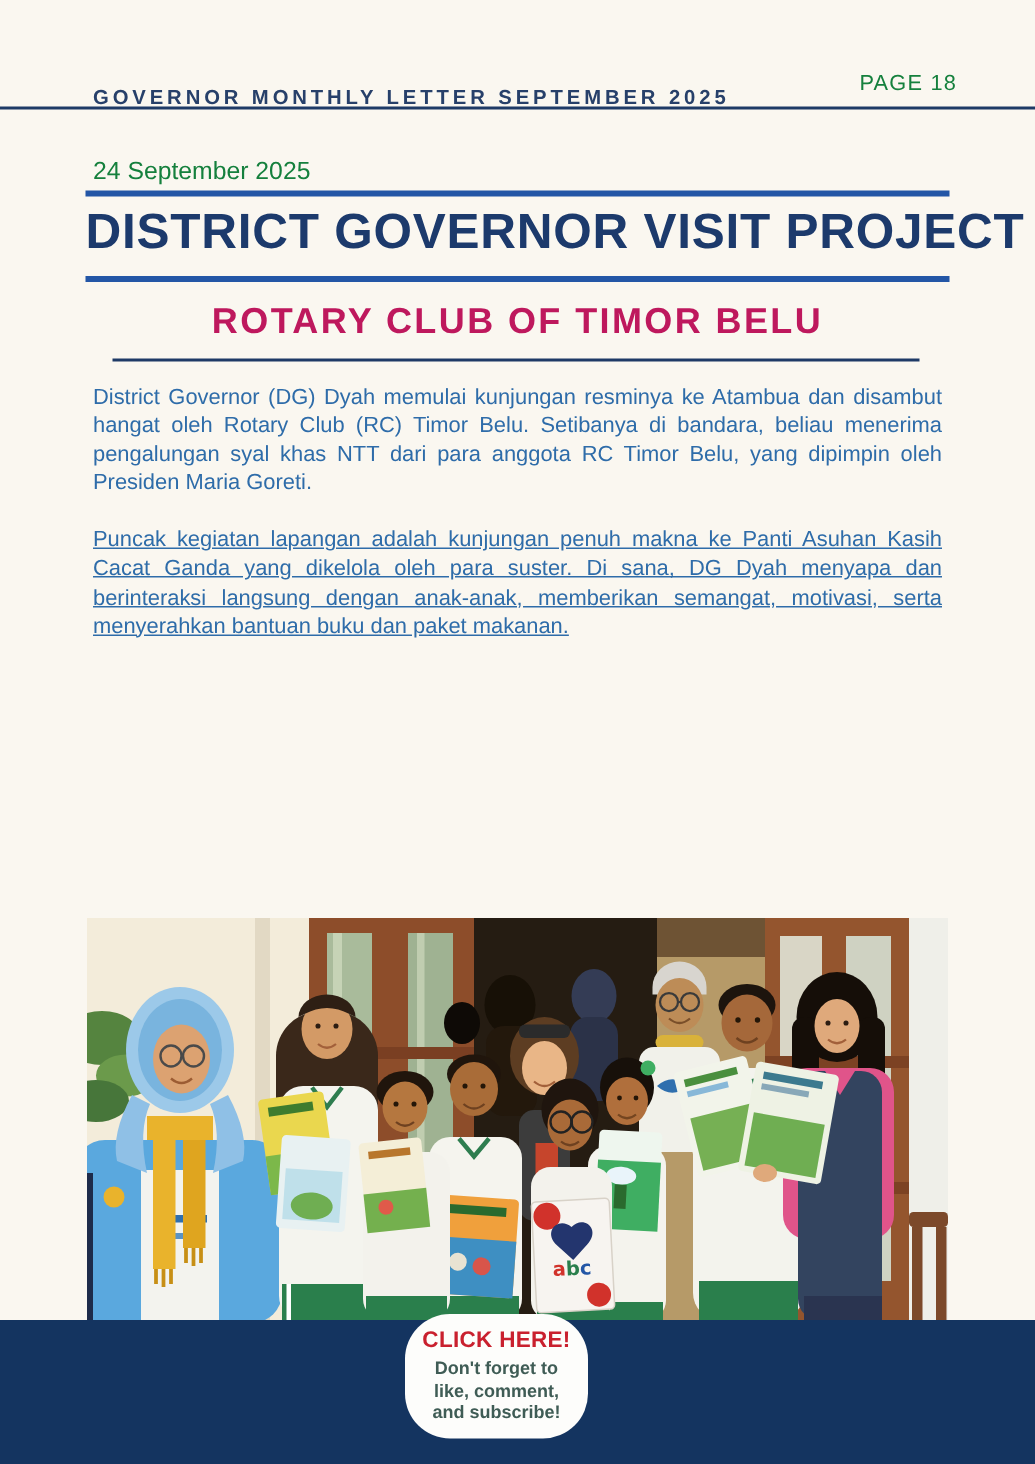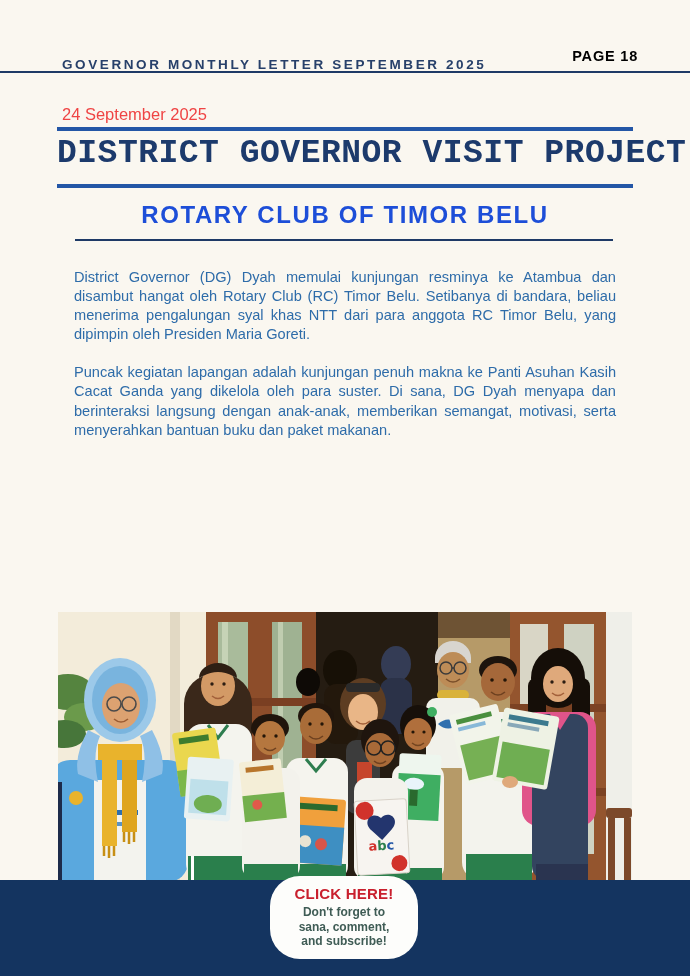--- a/index.html
+++ b/index.html
@@ -20,70 +20,70 @@
     padding-left:39px;
   }
   
   .header-title{
     position:absolute;top:57px;left:62px;
     font-size:13.5px;font-weight:bold;letter-spacing:2.6px;
     color:#27406a;
   }
   .page-label{
     position:absolute;top:48px;right:52px;
-    font-size:14.5px;font-weight:bold;letter-spacing:0.8px;
-    color:#000000;
+    font-size:14.5px;font-weight:normal;letter-spacing:0.8px;
+    color:#15803d;
   }
   .header-rule{
     position:absolute;top:71px;left:0;width:690px;height:2px;
     background:#1e3a66;
   }
   
   .date-label{
     position:absolute;top:105px;left:62px;
-    font-size:16.5px;color:#ef4444;
+    font-size:16.5px;color:#15803d;
   }
   .bar{position:absolute;left:57px;width:576px;height:4px;background:var(--accent-blue);}
   .bar-top{top:127px;}
   .bar-bottom{top:184px;}
   .article-title{
     position:absolute;top:135px;left:57px;width:576px;
     text-align:left;white-space:nowrap;
-    font-family:Liberation Mono, monospace;font-weight:bold;
+    font-family:Liberation Sans, sans-serif;font-weight:bold;
     font-size:33px;letter-spacing:0.5px;color:var(--title-navy);
   }
   .subtitle{
     position:absolute;top:201px;left:57px;width:576px;
     text-align:center;font-size:24px;font-weight:600;
-    letter-spacing:1.6px;color:#1d4ed8;
+    letter-spacing:1.6px;color:#be185d;
   }
   .subtitle-rule{
     position:absolute;top:239px;left:75px;width:538px;height:2px;
     background:#1e3a66;
   }
   
   .body-text{
     position:absolute;top:256px;left:62px;width:566px;
     font-size:14.6px;line-height:19.1px;color:var(--body-blue);
     text-align:justify;
   }
-  .body-text p{margin:12px;}
-  .para-gap{margin-top:19px !important;}
+  .body-text p{margin:0;}
+  .para-gap{margin-top:19px !important;text-decoration:underline;}
   
   .photo-figure{
     position:absolute;top:612px;left:58px;width:574px;height:268px;
     overflow:hidden;background:#e8e0cf;
   }
   
   .footer-band{
     position:absolute;top:880px;left:0;width:690px;height:96px;
     background:var(--band-navy);
   }
   .cta-card{
-    position:absolute;top:876px;left:270px;width:148px;height:83px;
+    position:absolute;top:876px;left:270px;width:122px;height:83px;
     background:#fdfdfb;border-radius:30px;text-align:center;
     padding-top:9px;cursor:pointer;
   }
   .cta-title{
     font-size:15px;font-weight:bold;letter-spacing:0.2px;
     color:var(--cta-red);
   }
   .cta-lines{
     margin-top:3px;font-size:12px;font-weight:bold;
     color:var(--footer-text);line-height:14.5px;
@@ -313,18 +313,18 @@
 
       <rect x="0" y="170" width="4" height="98" fill="#1d2b4a"></rect>
     </svg>
   </figure>
 
   <footer class="footer-band"></footer>
   <div class="cta-card">
     <div class="cta-title">CLICK HERE!</div>
     <div class="cta-lines">
       <div>Don't forget to</div>
-      <div>sana, comment,</div>
+      <div>like, comment,</div>
       <div>and subscribe!</div>
     </div>
   </div>
 
 </div>
 
 </body></html>

